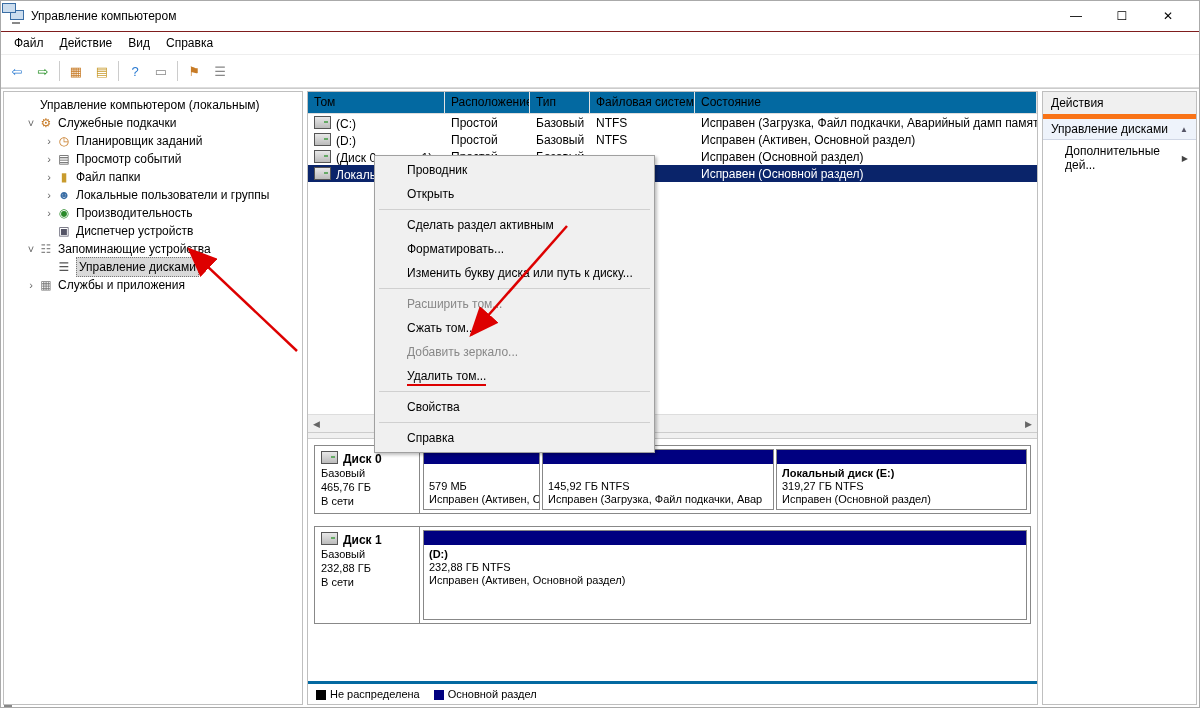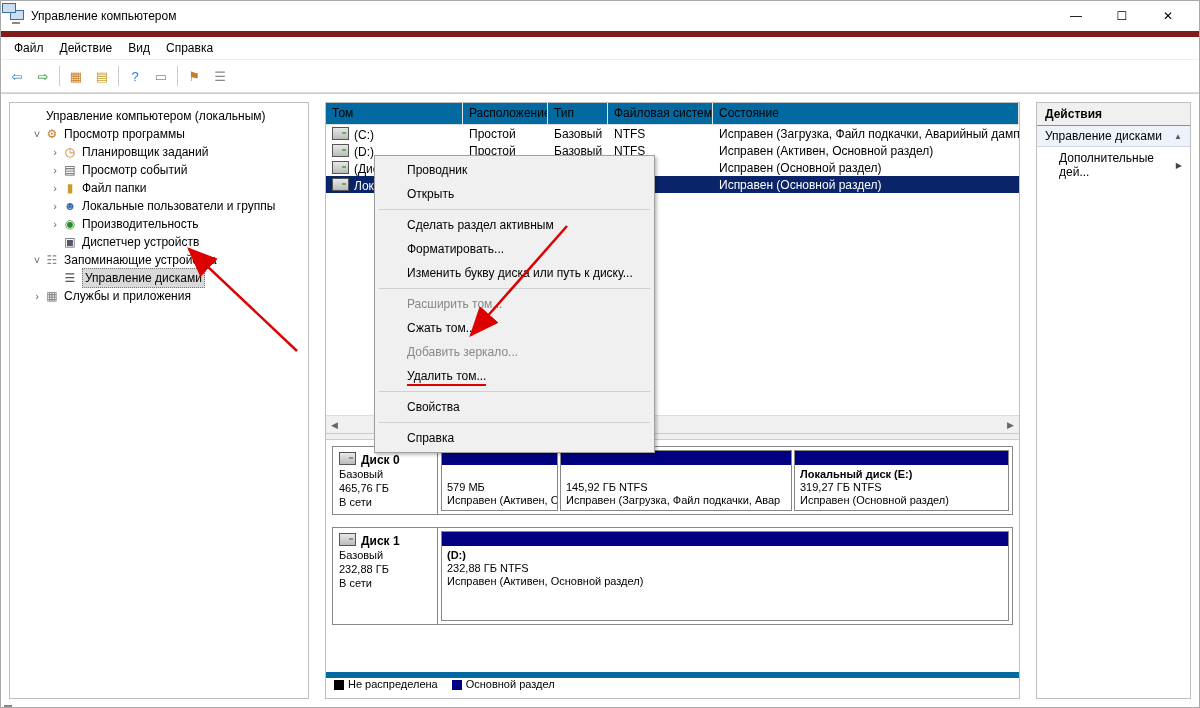--- a/index.html
+++ b/index.html
@@ -1,30 +1,30 @@
 <!DOCTYPE html>
 <html><head>
 <meta charset="utf-8">
 <style>
   html,body{margin:0;padding:0;font-family:"Segoe UI",Tahoma,sans-serif;font-size:12px;color:#000;background:#fff;height:100%;overflow:hidden}
   .window{width:1200px;height:708px;display:flex;flex-direction:column;border:1px solid #aaa;box-sizing:border-box;position:relative}
-  .titlebar{height:30px;display:flex;align-items:center;padding:0 8px;border-bottom:6px solid #7f1d1d}
+  .titlebar{height:30px;display:flex;align-items:center;padding:0 8px;border-bottom:1px solid #7f1d1d}
   .titlebar .icon{width:16px;height:16px;margin-right:6px;display:inline-block;position:relative}
   .comp-icon::before{content:"";position:absolute;left:1px;top:2px;width:12px;height:8px;border:1px solid #3a6ea5;background:#cde}
   .comp-icon::after{content:"";position:absolute;left:3px;bottom:0;width:8px;height:2px;background:#888}
   .title{flex:1}
   .winbtns{display:flex;gap:0}
   .winbtn{width:46px;height:30px;display:flex;align-items:center;justify-content:center;font-family:Arial}
   .menubar{height:22px;display:flex;align-items:center;padding:0 6px;gap:2px}
   .menuitem{padding:3px 7px}
   .toolbar{height:28px;display:flex;align-items:center;padding:2px 4px;gap:2px;border-bottom:1px solid #ddd;border-top:1px solid #eee}
   .tbtn{width:22px;height:22px;border:1px solid transparent;display:flex;align-items:center;justify-content:center;font-size:13px}
   .tsep{width:1px;height:20px;background:#ccc;margin:0 2px}
   .body{flex:1;display:flex;min-height:0;border-top:1px solid #ccc}
-  .pane{border:1px solid #bfbfbf;margin:8px;background:#fff;display:flex;flex-direction:column;min-height:0;box-sizing:border-box}
+  .pane{border:1px solid #bfbfbf;margin:2px;background:#fff;display:flex;flex-direction:column;min-height:0;box-sizing:border-box}
   .left{width:300px}
   .center{flex:1;min-width:0}
   .right{width:155px}
   .tree{padding:4px 2px;overflow:auto;flex:1;line-height:18px}
   .tree-row{display:flex;align-items:center;height:18px;white-space:nowrap;padding-right:6px}
   .tw{display:inline-block;width:14px;text-align:center;color:#666;font-size:11px}
   .tree-row .ticon{width:16px;height:16px;margin:0 4px 0 0;display:inline-flex;align-items:center;justify-content:center;font-size:12px}
   .sel{background:#d9d9d9;border:1px dotted #777}
   .ind1{padding-left:0}
   .ind2{padding-left:18px}
@@ -44,24 +44,24 @@
   .splitter{height:5px;background:#f0f0f0;border-top:1px solid #ccc;border-bottom:1px solid #ccc;cursor:row-resize}
   
   .diskarea{flex:1;overflow:auto;padding:6px}
   .diskblock{display:flex;margin-bottom:12px;border:1px solid #888}
   .diskinfo{width:92px;background:#fff;border-right:1px solid #888;padding:4px 6px;font-size:11px;line-height:14px}
   .diskinfo b{font-size:12px}
   .parts{flex:1;display:flex;padding:3px;gap:2px;background:#fff}
   .part{border:1px solid #888;padding:0;display:flex;flex-direction:column;min-width:0}
   .part-bar{height:14px;background:#000080}
   .part-txt{padding:3px 5px;font-size:11px;line-height:13px;white-space:nowrap;overflow:hidden}
-  .legend{height:20px;border-top:6px solid #0369a1;display:flex;padding:0 8px;gap:14px;font-size:11px}
+  .legend{height:20px;border-top:3px solid #0369a1;display:flex;align-items:center;padding:0 8px;gap:14px;font-size:11px}
   .lg-sw{width:10px;height:10px;display:inline-block;margin-right:4px;vertical-align:middle}
   
-  .actions-head{background:#f0f0f0;padding:4px 8px;font-weight:700;border-bottom:1px solid #f97316}
+  .actions-head{background:#f0f0f0;padding:4px 8px;font-weight:400;border-bottom:5px solid #f97316}
   .actions-sec{background:#eef3fb;padding:3px 8px;display:flex;align-items:center;border-bottom:1px solid #d0d7e5}
   .actions-sec::after{content:"▲";margin-left:auto;font-size:8px;color:#556}
   .actions-item{padding:4px 8px 4px 22px;display:flex;align-items:center}
   .actions-item::after{content:"▶";margin-left:auto;font-size:8px;color:#444}
   
   .ctxmenu{position:absolute;background:#f0f0f0;border:1px solid #a0a0a0;box-shadow:2px 2px 3px rgba(0,0,0,0.25);padding:2px;font-size:12px;z-index:50}
   .ctx-item{padding:5px 30px 5px 30px;white-space:nowrap}
   .ctx-dis{color:#888}
   .ctx-sep{height:1px;background:#d0d0d0;margin:3px 2px}
   .underline-red{border-bottom:2px solid #d00;padding-bottom:1px}
@@ -120,21 +120,21 @@
     <div class="pane left">
       <div class="tree">
         <div class="tree-row ind1">
             <span class="tw"></span>
             <span class="ticon comp-icon icon"></span>
             <span>Управление компьютером (локальным)</span>
           </div>
         <div class="tree-row ind2">
             <span class="tw">˅</span>
             <span class="ticon ic-root">⚙</span>
-            <span>Просмотр программы</span>
+            <span>Служебные подкачки</span>
           </div>
         <div class="tree-row ind3">
             <span class="tw">›</span>
             <span class="ticon ic-sched">◷</span>
             <span>Планировщик заданий</span>
           </div>
         <div class="tree-row ind3">
             <span class="tw">›</span>
             <span class="ticon ic-event">▤</span>
             <span>Просмотр событий</span>

